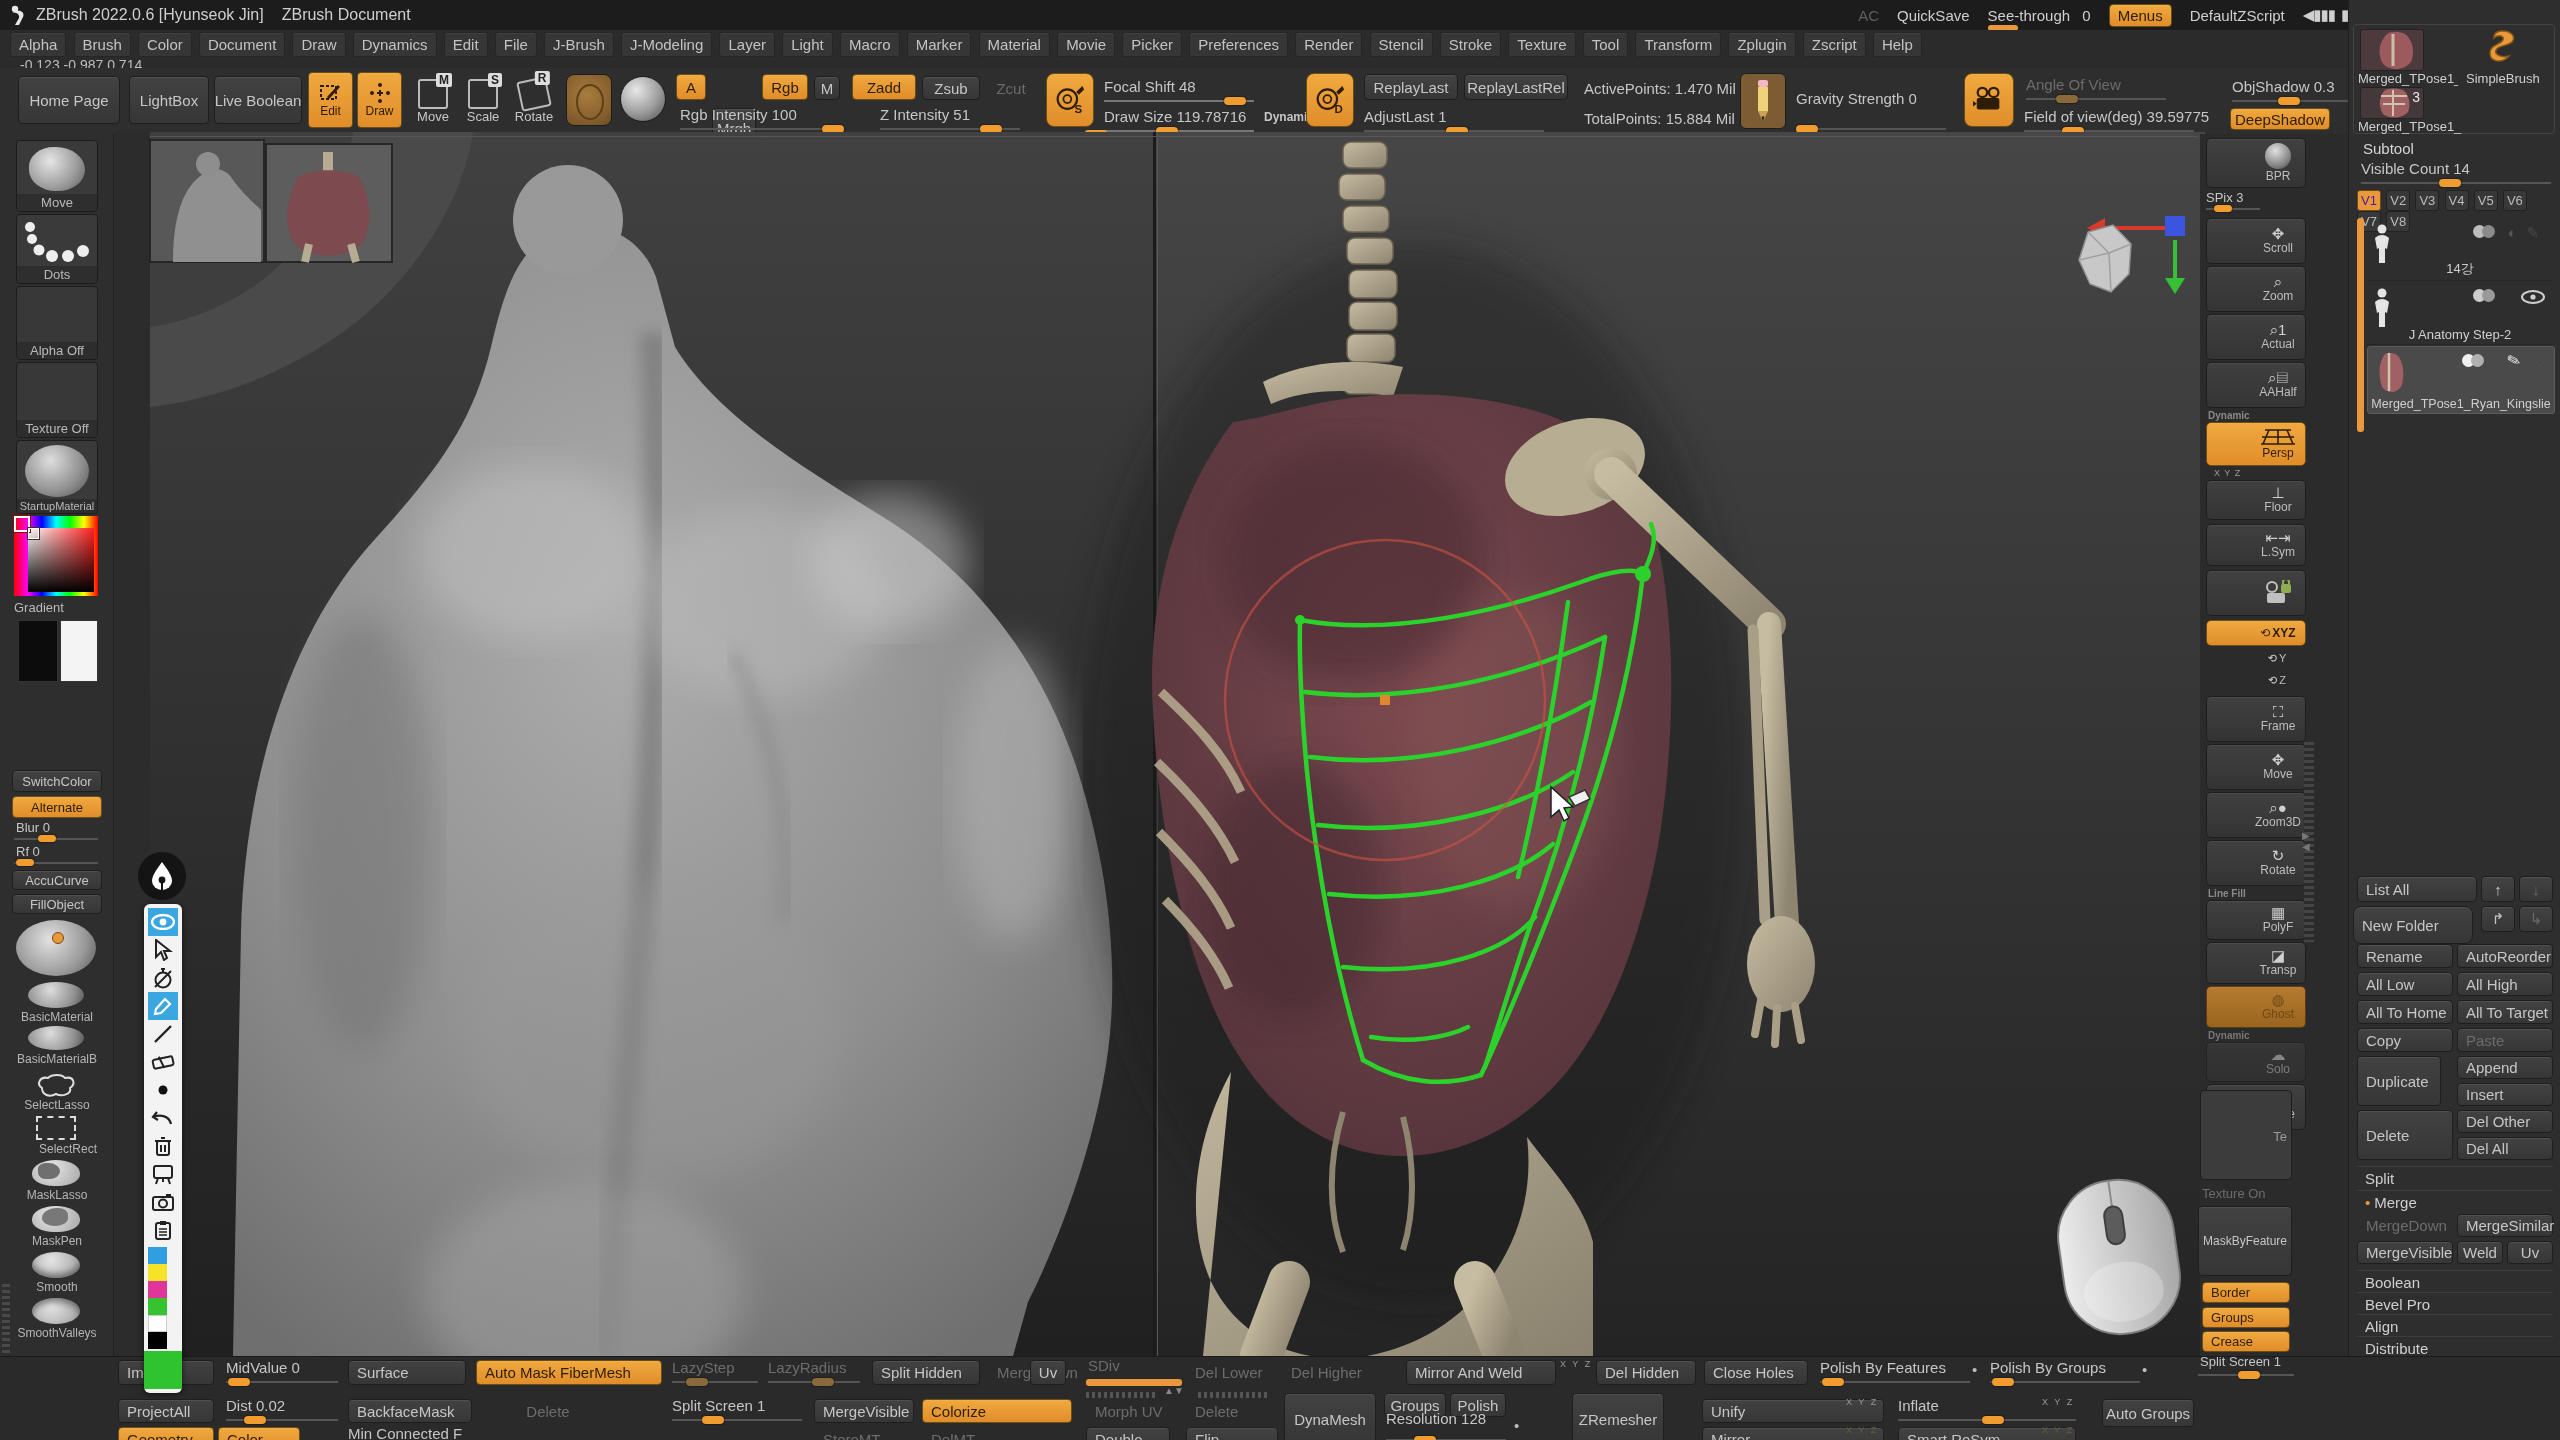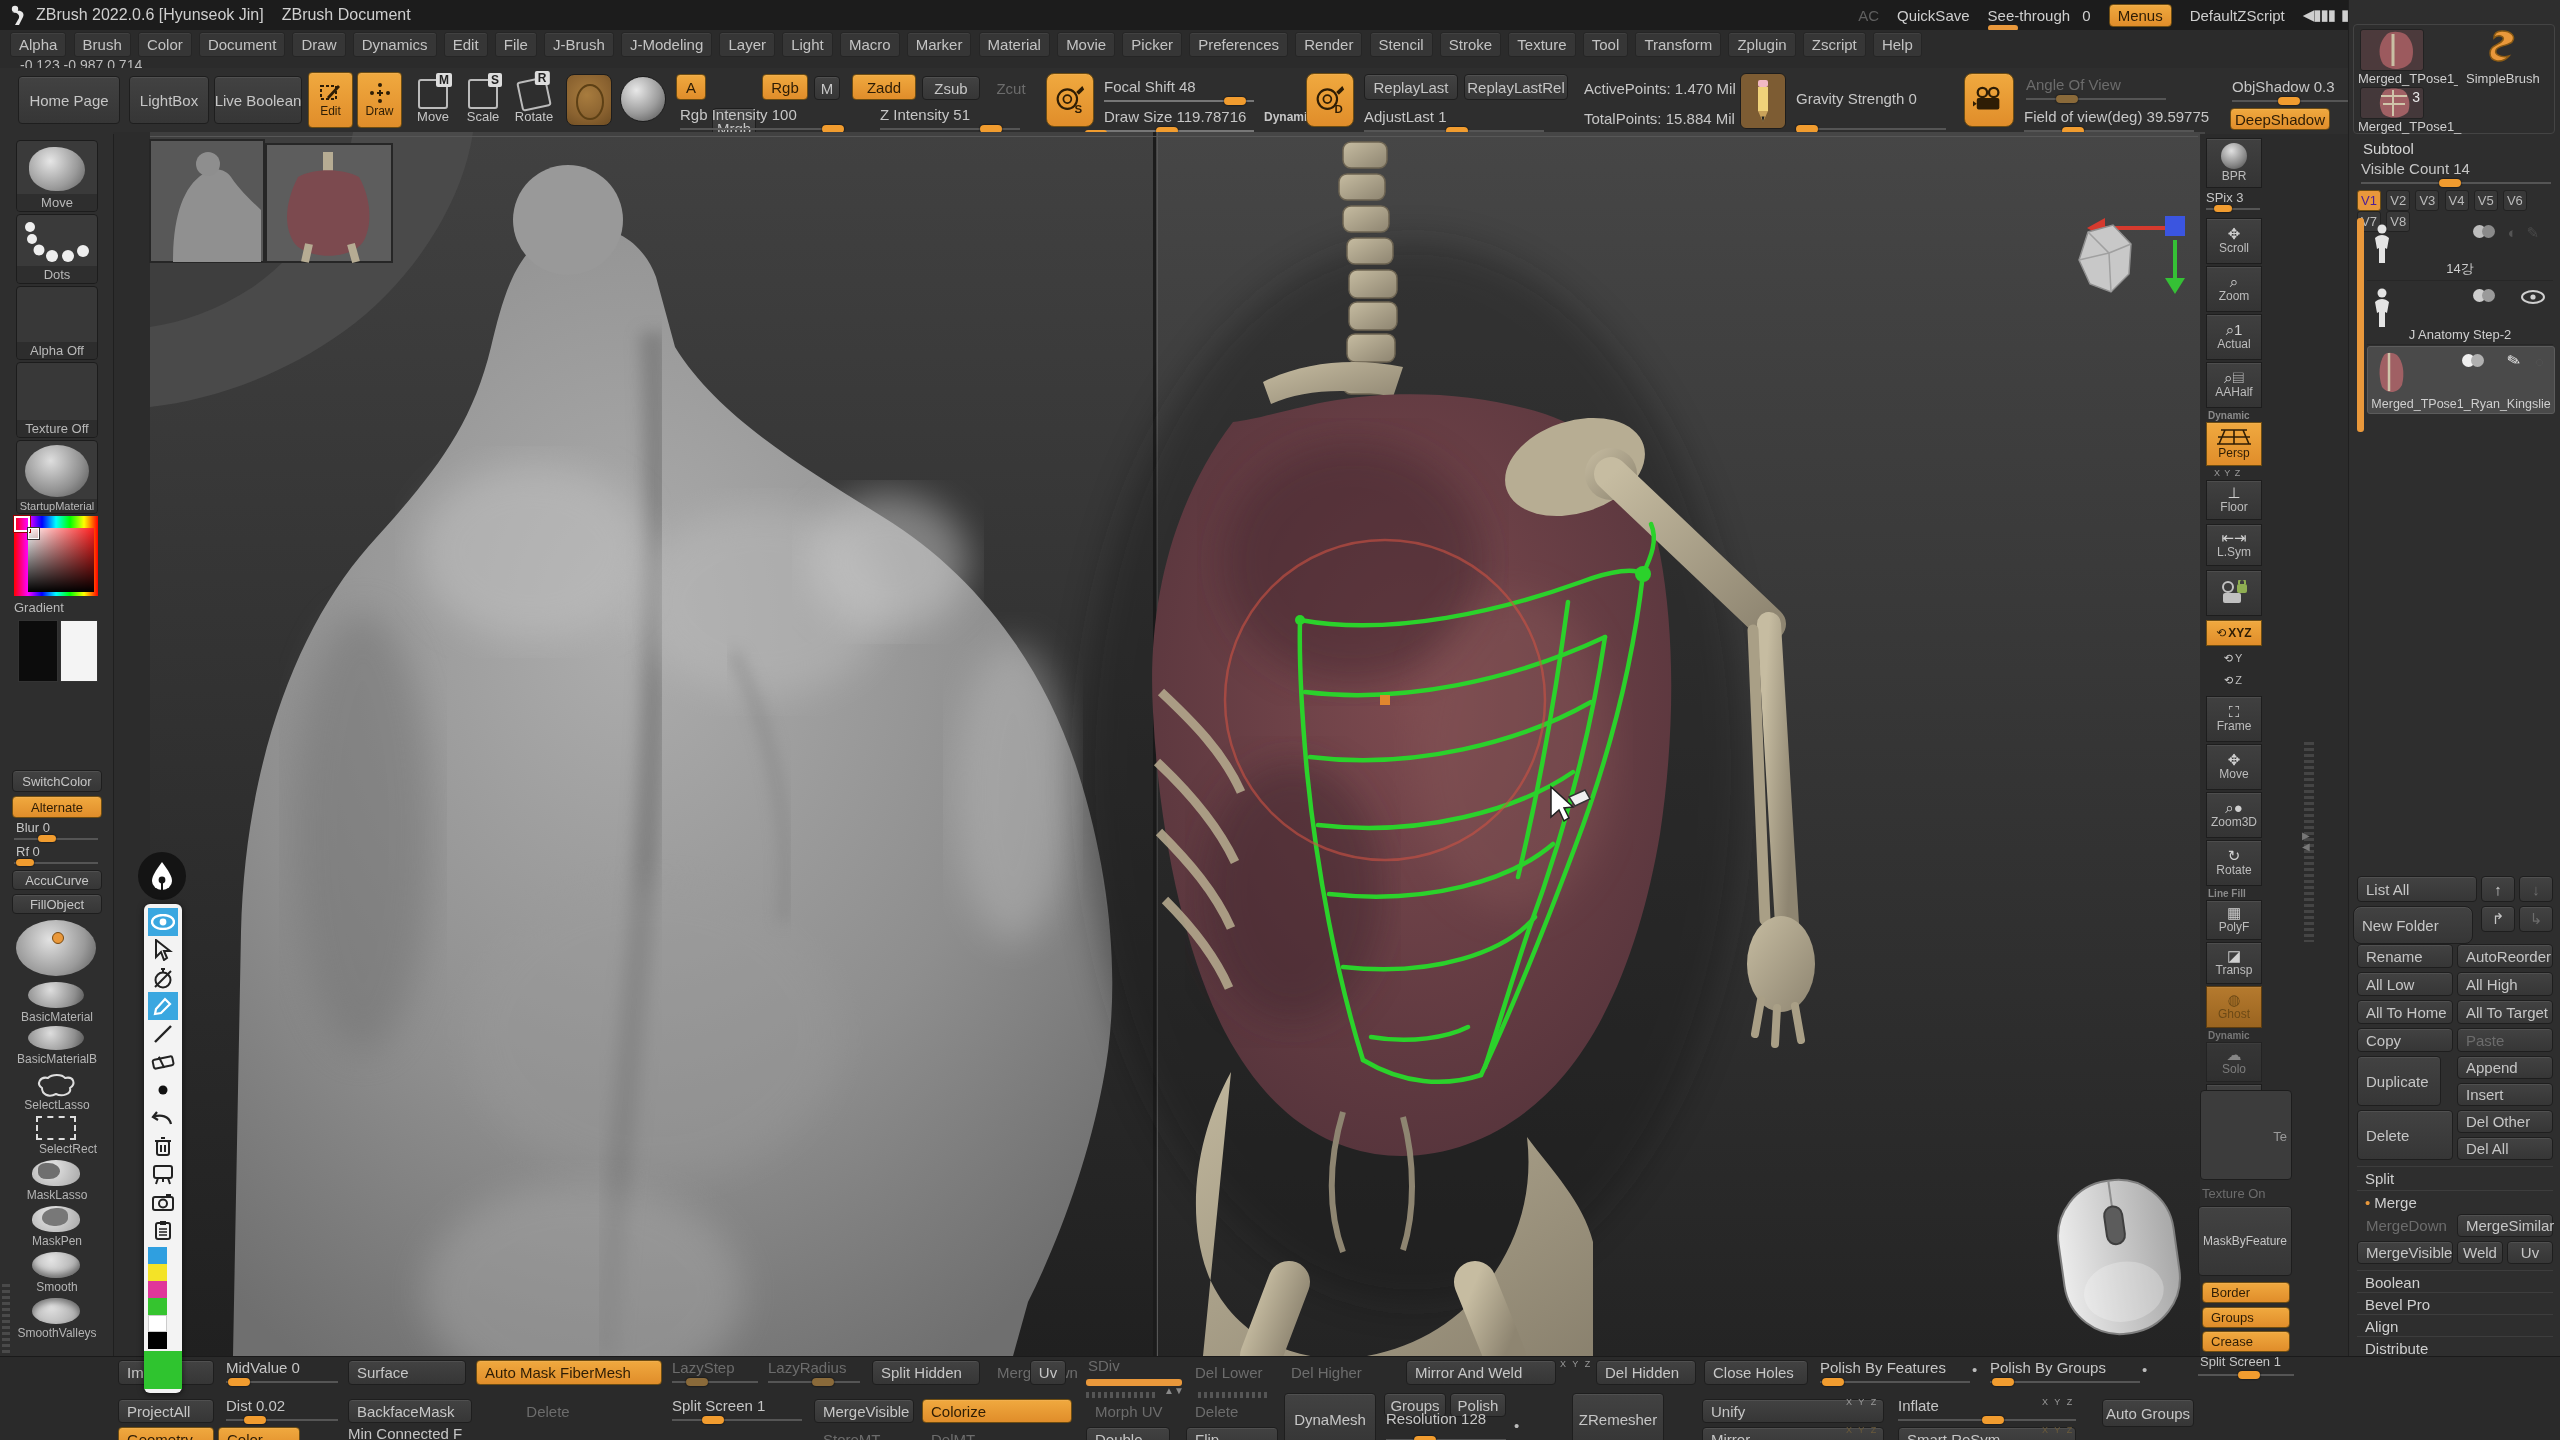--- a/index.html
+++ b/index.html
@@ -43,23 +43,23 @@
   #topshelf{position:absolute;left:0;top:68px;width:2560px;height:66px;background:#2e2e2e;
         border-bottom:1px solid #1f1f1f;}
   #leftshelf{position:absolute;left:0;top:134px;width:113px;height:1222px;background:#2e2e2e;
         border-right:1px solid #1f1f1f;}
   #bottombar{position:absolute;left:0;top:1356px;width:2560px;height:84px;background:#2a2a2a;
         border-top:1px solid #1a1a1a;}
   #rightshelf{position:absolute;left:2200px;top:134px;width:148px;height:1222px;background:#2b2b2b;}
   #rightpanel{position:absolute;left:2348px;top:0px;width:212px;height:1440px;background:#2e2e2e;
         border-left:1px solid #1f1f1f;}
   .shelfbtn{position:absolute;left:6px;width:54px;background:linear-gradient(#404040,#343434);
-        border:1px solid #1d1d1d;border-radius:0;box-shadow:inset 0 1px 0 rgba(255,255,255,.07);
+        border:1px solid #1d1d1d;border-radius:5px;box-shadow:inset 0 1px 0 rgba(255,255,255,.07);
         display:flex;flex-direction:column;align-items:center;justify-content:center;
-        font-size:12px;color:#bdbdbd;}
+        font-size:12px;color:#bdbdbd;padding-left:44px;}
   .shelfbtn .glyph{font-size:15px;color:#d0d0d0;line-height:14px;}
   .shelfbtn.orange{background:linear-gradient(#f0a93f,#e08d2a);color:#2e1d05;border-color:#6e4d12;}
   .shelfbtn.orange .glyph{color:#2e1d05;}
   .shelfbtn.dimmed{opacity:.55;}
   .vtab{display:inline-block;width:22px;text-align:center;background:#383838;border:1px solid #222;
         border-radius:3px;color:#bbb;font-size:13px;padding:2px 0;margin-right:1px;}
   .vtab.active{background:#e9983b;color:#4c1d95;border-color:#6e4d12;}
   .stitem{position:absolute;left:18px;width:186px;height:62px;border-bottom:1px solid #272727;}
   .stitem .nm{position:absolute;left:0;right:0;bottom:2px;text-align:center;font-size:13px;color:#cfcfcf;
         white-space:nowrap;overflow:hidden;}

